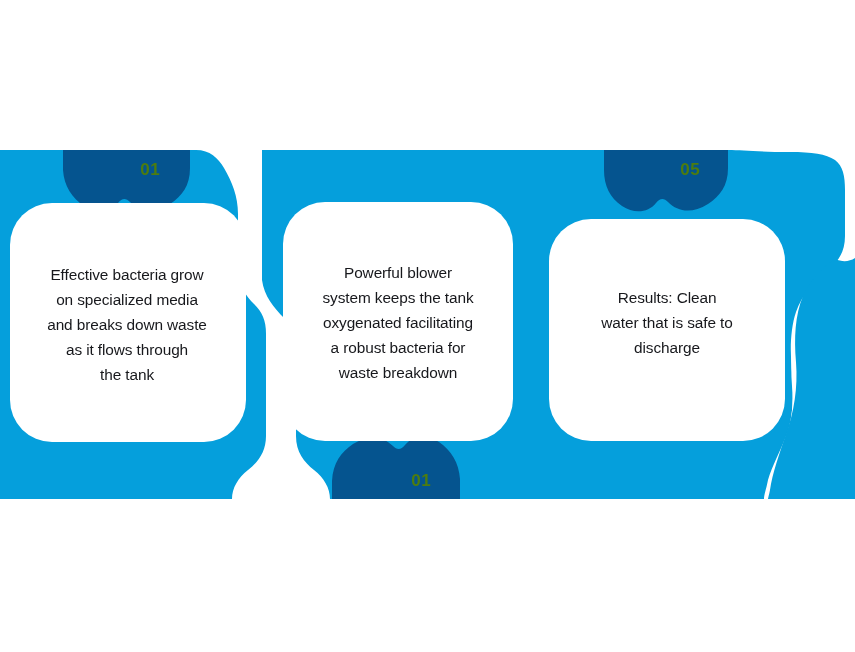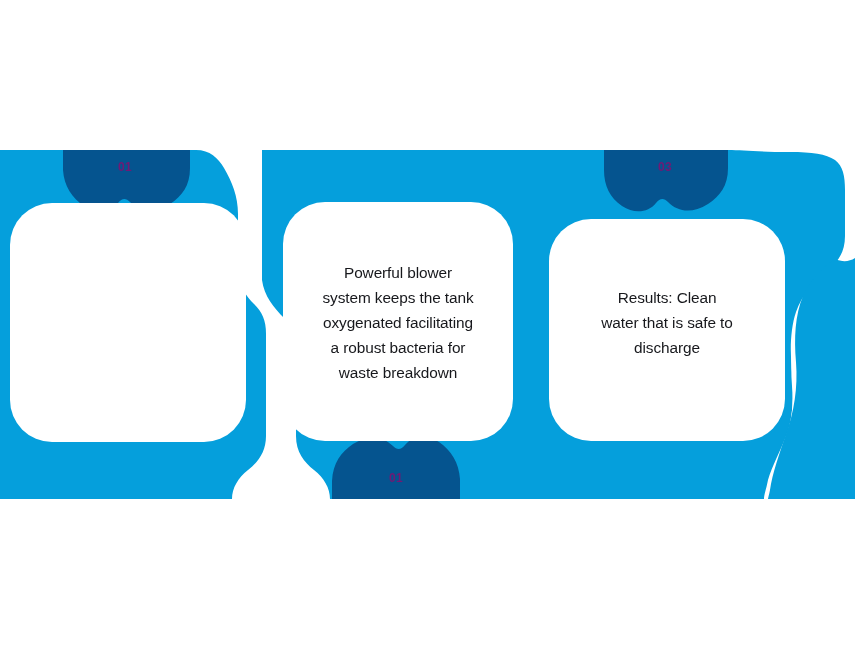--- a/index.html
+++ b/index.html
@@ -49,24 +49,24 @@
     top: 260px;
     width: 210px;
   }
   #card-3-text {
     left: 568px;
     top: 285px;
     width: 198px;
   }
   .badge-label {
     position: absolute;
-    text-align: center;
-    color: #701a75;
+    text-align: right;
+    color: #4d7c0f;
     font-family: "Liberation Sans", sans-serif;
-    font-size: 12px;
+    font-size: 17px;
     font-weight: 700;
     letter-spacing: 0.4px;
     z-index: 6;
   }
   #badge-1-label {
     left: 90px;
     top: 160px;
     width: 70px;
   }
   #badge-2-label {
@@ -188,30 +188,35 @@
              C795,315 794,338 796,362
              C798,388 794,412 786,434
              C780,452 772,474 770,490
              C769,495 768,498 768,499
              H855
              V258
              C849,262 842,262 835,259
              Z"></path>
   </svg>
 
+  <div class="card-text" id="card-1-text">Effective bacteria grow
+on specialized media
+and breaks down waste
+as it flows through
+the tank</div>
 
   <div class="card-text" id="card-2-text">Powerful blower
 system keeps the tank
 oxygenated facilitating
 a robust bacteria for
 waste breakdown</div>
 
   <div class="card-text" id="card-3-text">Results: Clean
 water that is safe to
 discharge</div>
 
   <div class="badge-label" id="badge-1-label">01</div>
 
   <div class="badge-label" id="badge-2-label">01</div>
 
-  <div class="badge-label" id="badge-3-label">03</div>
+  <div class="badge-label" id="badge-3-label">05</div>
 
 </div>
 
 </body></html>

